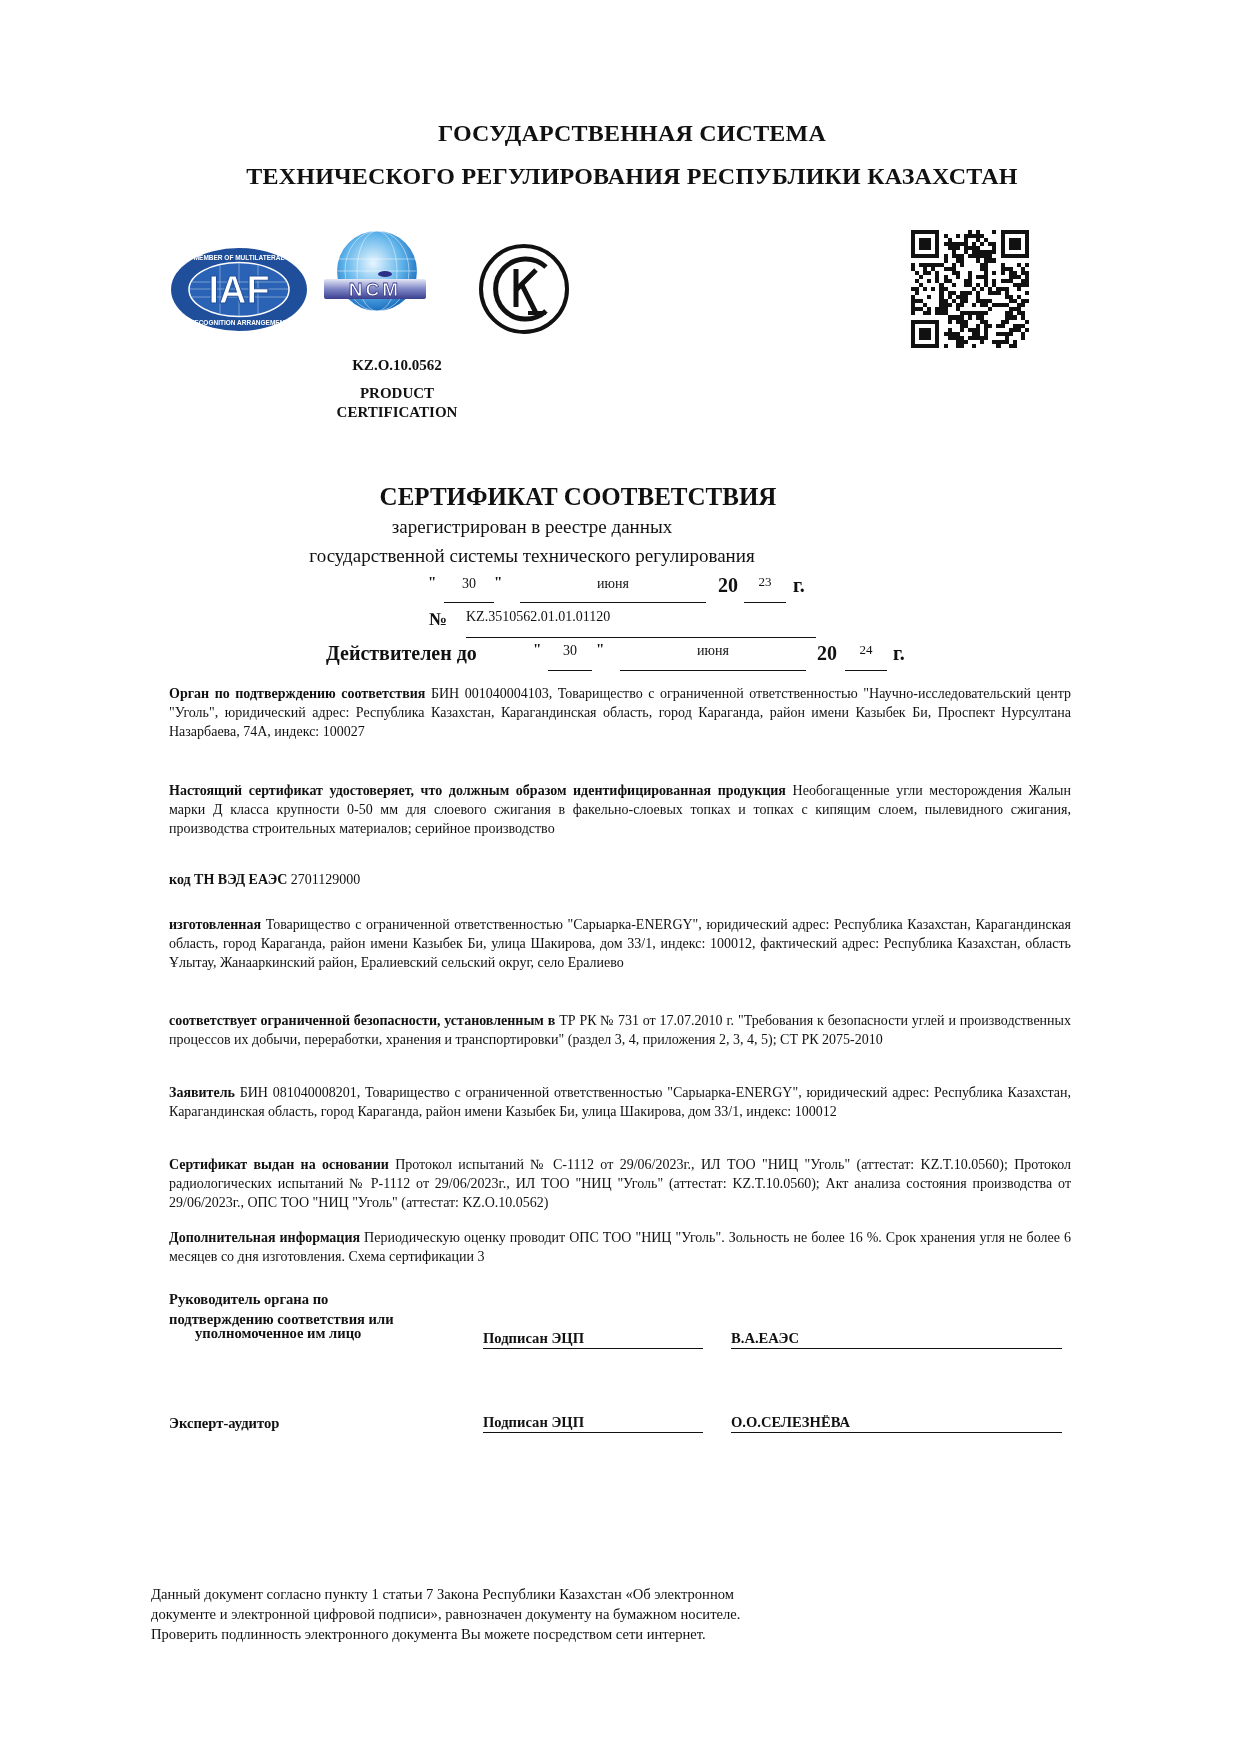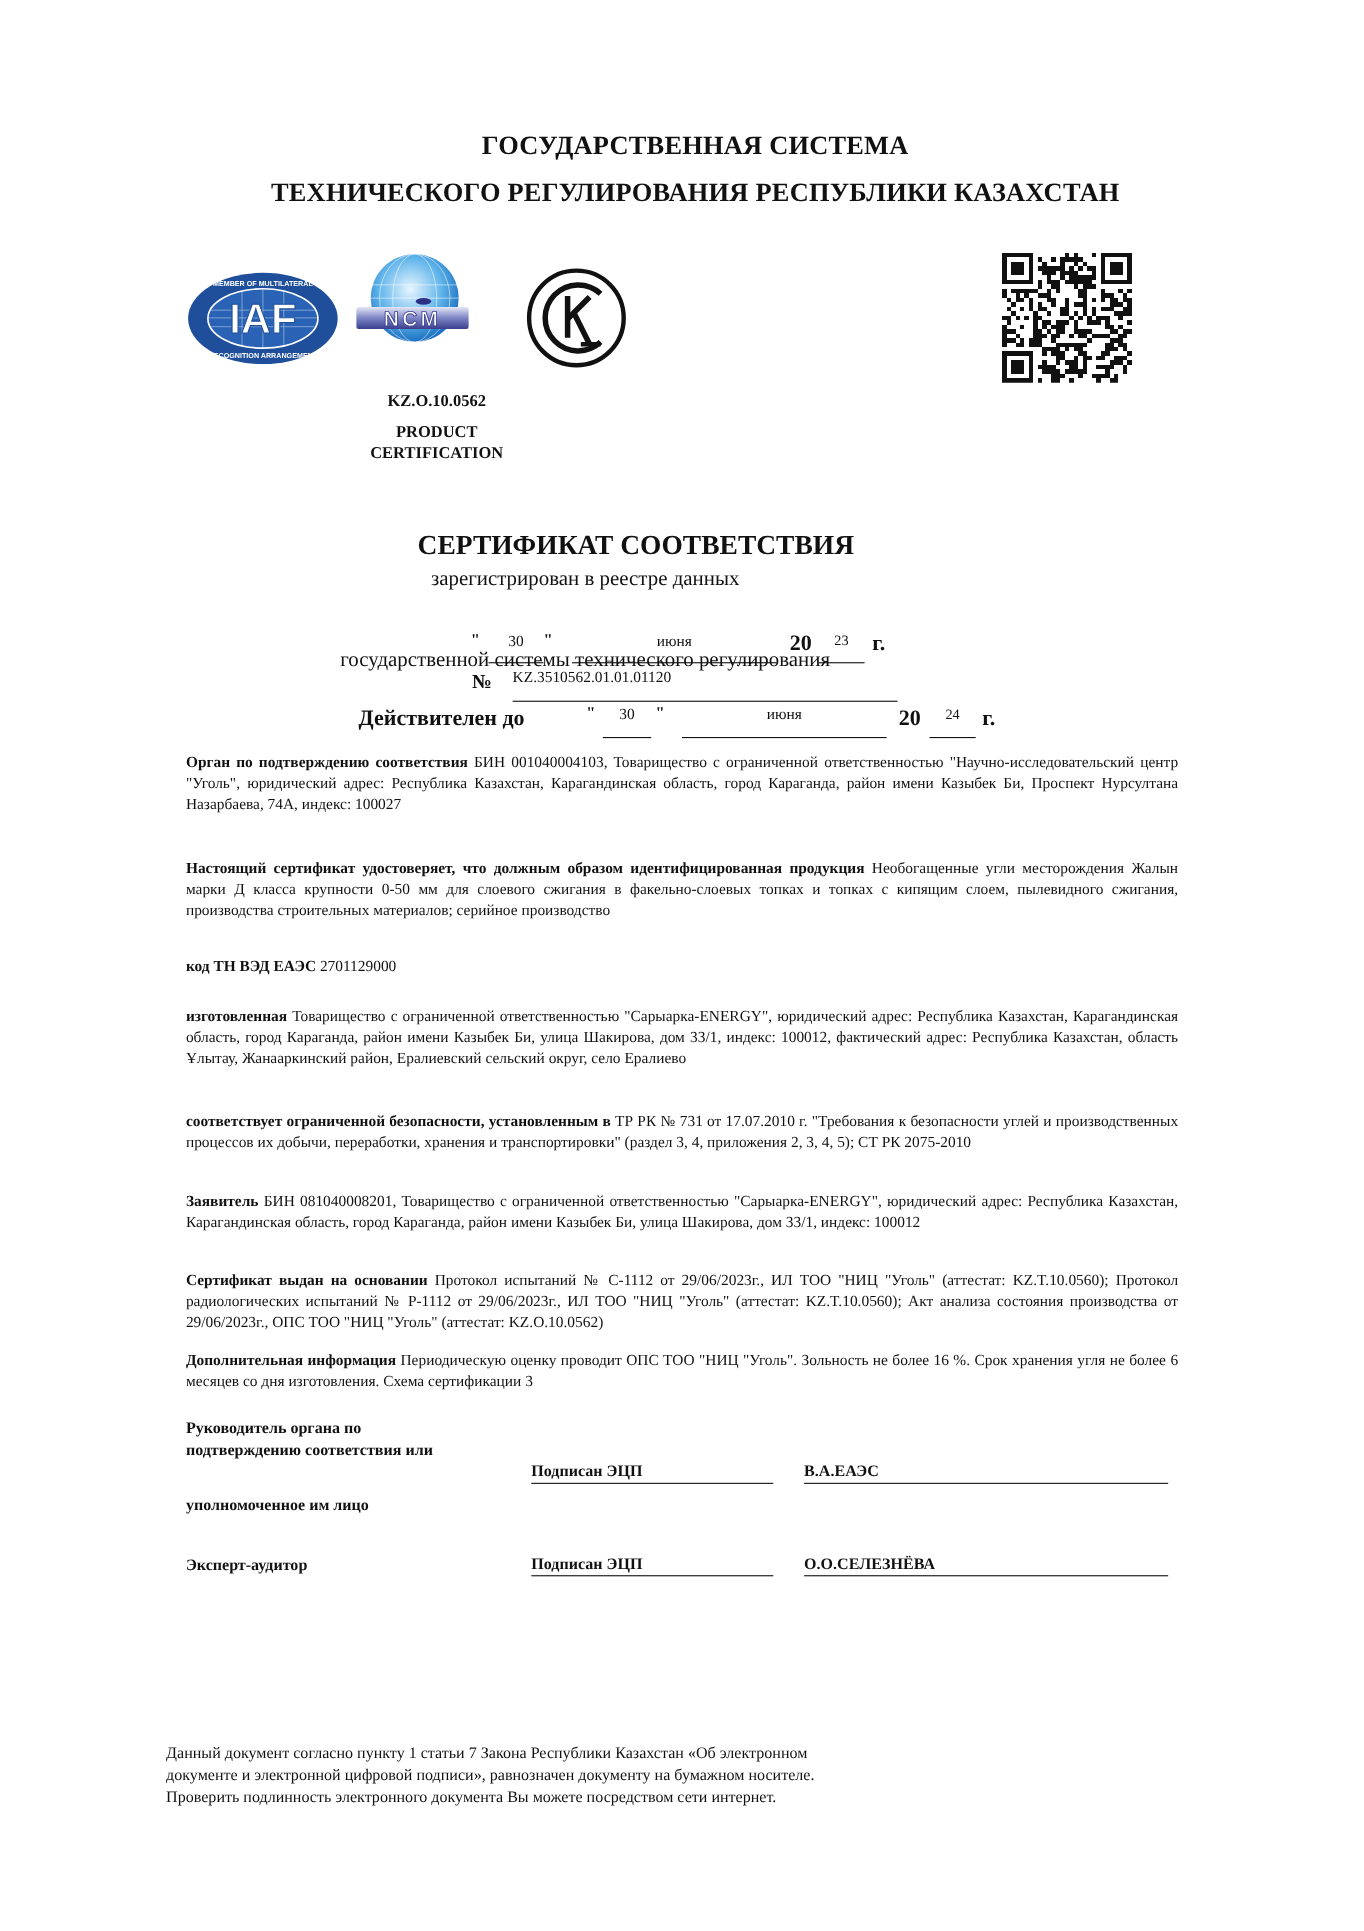--- a/index.html
+++ b/index.html
@@ -498,21 +498,21 @@
       <rect x="25" y="28" width="1" height="1" fill="#111"></rect>
     </svg>
 </div>
 
 <div class="abs center-small" style="left:285px; width:200px; top:356px;">KZ.O.10.0562</div>
 <div class="abs center-small" style="left:285px; width:200px; top:384px;">PRODUCT</div>
 <div class="abs center-small" style="left:285px; width:200px; top:403px;">CERTIFICATION</div>
 
 <div class="abs title" style="top:483px;">СЕРТИФИКАТ СООТВЕТСТВИЯ</div>
 <div class="abs sub" style="top:516px;">зарегистрирован в реестре данных</div>
-<div class="abs sub" style="top:545px;margin-top:44px;">государственной системы технического регулирования</div>
+<div class="abs sub" style="top:545px;">государственной системы технического регулирования</div>
 
 <div>
   <span class="fill" style="left:428px; top:574px; font-weight:bold; font-size:15px;">"</span>
   <span class="fill" style="left:445px; width:48px; top:576px;">30</span>
   <span class="fill" style="left:494px; top:574px; font-weight:bold; font-size:15px;">"</span>
   <div class="uline" style="left:444px; width:50px; top:602px;"></div>
   <span class="fill" style="left:520px; width:186px; top:576px;">июня</span>
   <div class="uline" style="left:520px; width:186px; top:602px;"></div>
   <span class="big" style="left:718px; top:574px;">20</span>
   <span class="fill" style="left:745px; width:40px; top:574px; font-size:13px;">23</span>
@@ -559,21 +559,21 @@
 <div class="para" style="top:1155px;">
   <b>Сертификат выдан на основании</b><span> Протокол испытаний № С-1112 от 29/06/2023г., ИЛ ТОО "НИЦ "Уголь" (аттестат: KZ.T.10.0560); Протокол радиологических испытаний № Р-1112 от 29/06/2023г., ИЛ ТОО "НИЦ "Уголь" (аттестат: KZ.T.10.0560); Акт анализа состояния производства от 29/06/2023г., ОПС ТОО "НИЦ "Уголь" (аттестат: KZ.O.10.0562)</span>
 </div>
 <div class="para" style="top:1228px;">
   <b>Дополнительная информация</b><span> Периодическую оценку проводит ОПС ТОО "НИЦ "Уголь". Зольность не более 16 %. Срок хранения угля не более 6 месяцев со дня изготовления. Схема сертификации 3</span>
 </div>
 
 <div>
   <div class="sig-label" style="top:1290px;">Руководитель органа по</div>
   <div class="sig-label" style="top:1310px;">подтверждению  соответствия или</div>
-  <div class="sig-label" style="top:1360px;">уполномоченное им лицо</div>
+  <div class="sig-label" style="top:1324px;margin-left:26px;">уполномоченное им лицо</div>
   <div class="sig-field" style="left:483px; width:220px; top:1330px;">Подписан ЭЦП</div>
   <div class="sig-field" style="left:731px; width:331px; top:1330px;">В.А.ЕАЭС</div>
 </div>
 <div>
   <div class="sig-label" style="top:1414px;">Эксперт-аудитор</div>
   <div class="sig-field" style="left:483px; width:220px; top:1414px;">Подписан ЭЦП</div>
   <div class="sig-field" style="left:731px; width:331px; top:1414px;">О.О.СЕЛЕЗНЁВА</div>
 </div>
 
 <div class="footer" style="top:1585px;">Данный документ согласно пункту 1 статьи 7 Закона Республики Казахстан «Об электронном</div>

